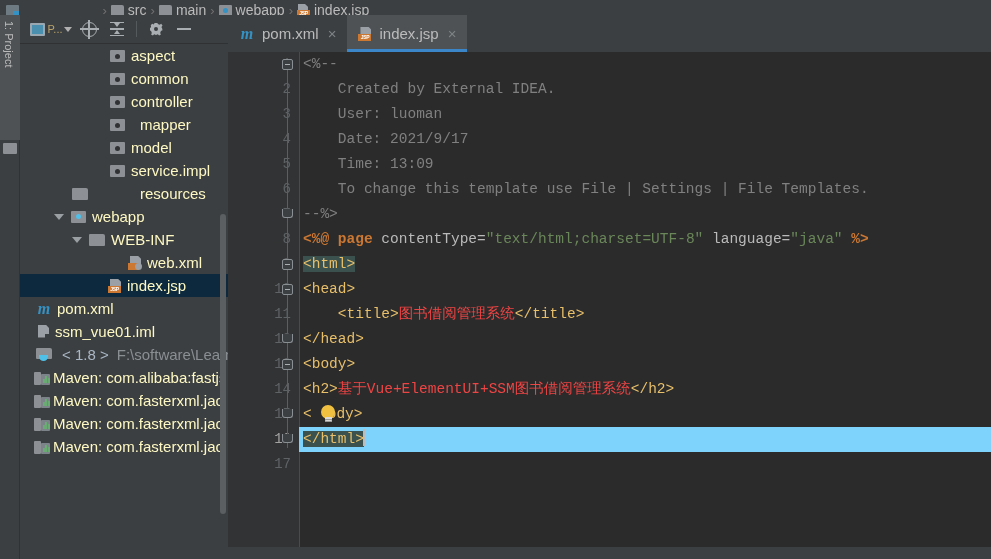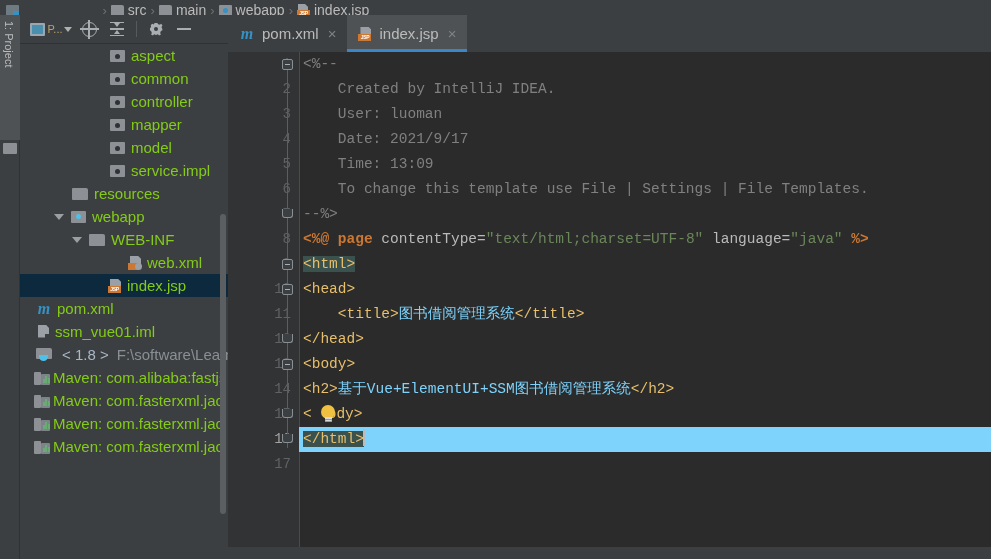--- a/index.html
+++ b/index.html
@@ -110,21 +110,21 @@
                    10% 20%,22% 10%,34% 16%); }
   .gear:after { content:""; position:absolute; left:5.5px; top:5.5px;
                 width:4px; height:4px; border-radius:50%; background:#3c3f41; }
   .minus { width: 14px; height: 2px; background: #a9aeb2; }
 
   .tree { position: absolute; left:0; top:29px; width:208px; height:515px;
           overflow: hidden; }
   .row { position: relative; height: 23px; display: flex; align-items: center;
          white-space: nowrap; }
   .row.sel { background: #0d293e; }
-  .row-label { font-size: 15px; color: #84cc16; line-height: 23px; }
+  .row-label { font-size: 15px; color: #fef9c3; line-height: 23px; }
   .row-label.dim { color: #8a8f94; }
   .row-label.ver { color: #a9b7c6; }
   .arrow { width: 0; height: 0; border-left: 5.5px solid transparent;
            border-right: 5.5px solid transparent; border-top: 6px solid #9a9fa3;
            flex: none; }
   .ic-pkg { width: 15px; height: 12px; background: #8d9196; border-radius:1px;
             position: relative; flex:none; }
   .ic-pkg:after { content:""; position:absolute; left:5px; top:4px; width:5px;
             height:5px; border-radius:50%; background:#2f3133; }
   .ic-fold2 { width: 16px; height: 12px; background: #8d9196;
@@ -214,21 +214,21 @@
           white-space:pre; padding-left:4px; }
   .cline.cur { background:#7dd3fc; }
   .vline { position:absolute; left:71px; top:0; width:1px; height:507px;
           background:#4b4b4b; }
 
   .cmt { color:#808080; }
   .tag { color:#e8bf6a; }
   .attr { color:#bababa; }
   .kw { color:#cc7832; font-weight:bold; }
   .str { color:#6a8759; }
-  .txt { color:#7dd3fc; }
+  .txt { color:#ef4444; }
   .hl { background:#3b514d; }
   .caret { display:inline-block; width:2px; height:17px; background:#bbbbbb;
           vertical-align:-3px; margin-left:-1px; }
 
   .bulb { position:absolute; left:21px; top:3px; width:16px; height:19px; }
   .bulb .gl { position:absolute; left:1px; top:0; width:14px; height:14px;
           border-radius:50%; background:#f0c040; }
   .bulb .bs { position:absolute; left:4.5px; top:12px; width:7px; height:5px;
           background:#d8d8d8; border-radius:0 0 2px 2px; }
   .bulb .l1 { position:absolute; left:4.5px; top:13.5px; width:7px;
@@ -324,34 +324,34 @@
         <span class="row-label" style="margin-left:6px;">common</span>
       </div>
 
       <div class="row" style="padding-left:90px;">
         <span class="ic-pkg"></span>
         <span class="row-label" style="margin-left:6px;text-align:center;">controller</span>
       </div>
 
       <div class="row" style="padding-left:90px;">
         <span class="ic-pkg"></span>
-        <span class="row-label" style="margin-left:6px;">mapper</span>
+        <span class="row-label" style="margin-left:15px;">mapper</span>
       </div>
 
       <div class="row" style="padding-left:90px;">
         <span class="ic-pkg"></span>
         <span class="row-label" style="margin-left:6px;">model</span>
       </div>
 
       <div class="row" style="padding-left:90px;">
         <span class="ic-pkg"></span>
         <span class="row-label" style="margin-left:6px;">service.impl</span>
       </div>
 
-      <div class="row" style="padding-left:52px;">
+      <div class="row" style="padding-left:52px;gap:46px;">
         <span class="ic-fold2"></span>
         <span class="row-label" style="margin-left:6px;">resources</span>
       </div>
 
       <div class="row" style="padding-left:34px;">
         <span class="arrow"></span>
         <span class="ic-webapp" style="margin-left:7px;"></span>
         <span class="row-label" style="margin-left:6px;">webapp</span>
       </div>
 
@@ -497,21 +497,21 @@
           <div class="fold-box capb" style="top:382px;"></div>
         </div>
       </div>
 
       <div class="vline"></div>
 
       <div class="code">
 
         <div class="cline"><span class="cmt">&lt;%--</span></div>
 
-        <div class="cline">    <span class="cmt">Created by IntelliJ IDEA.</span></div>
+        <div class="cline">    <span class="cmt">Created by External IDEA.</span></div>
 
         <div class="cline">    <span class="cmt">User: luoman</span></div>
 
         <div class="cline">    <span class="cmt">Date: 2021/9/17</span></div>
 
         <div class="cline">    <span class="cmt">Time: 13:09</span></div>
 
         <div class="cline">    <span class="cmt">To change this template use File | Settings | File Templates.</span></div>
 
         <div class="cline"><span class="cmt">--%&gt;</span></div>

